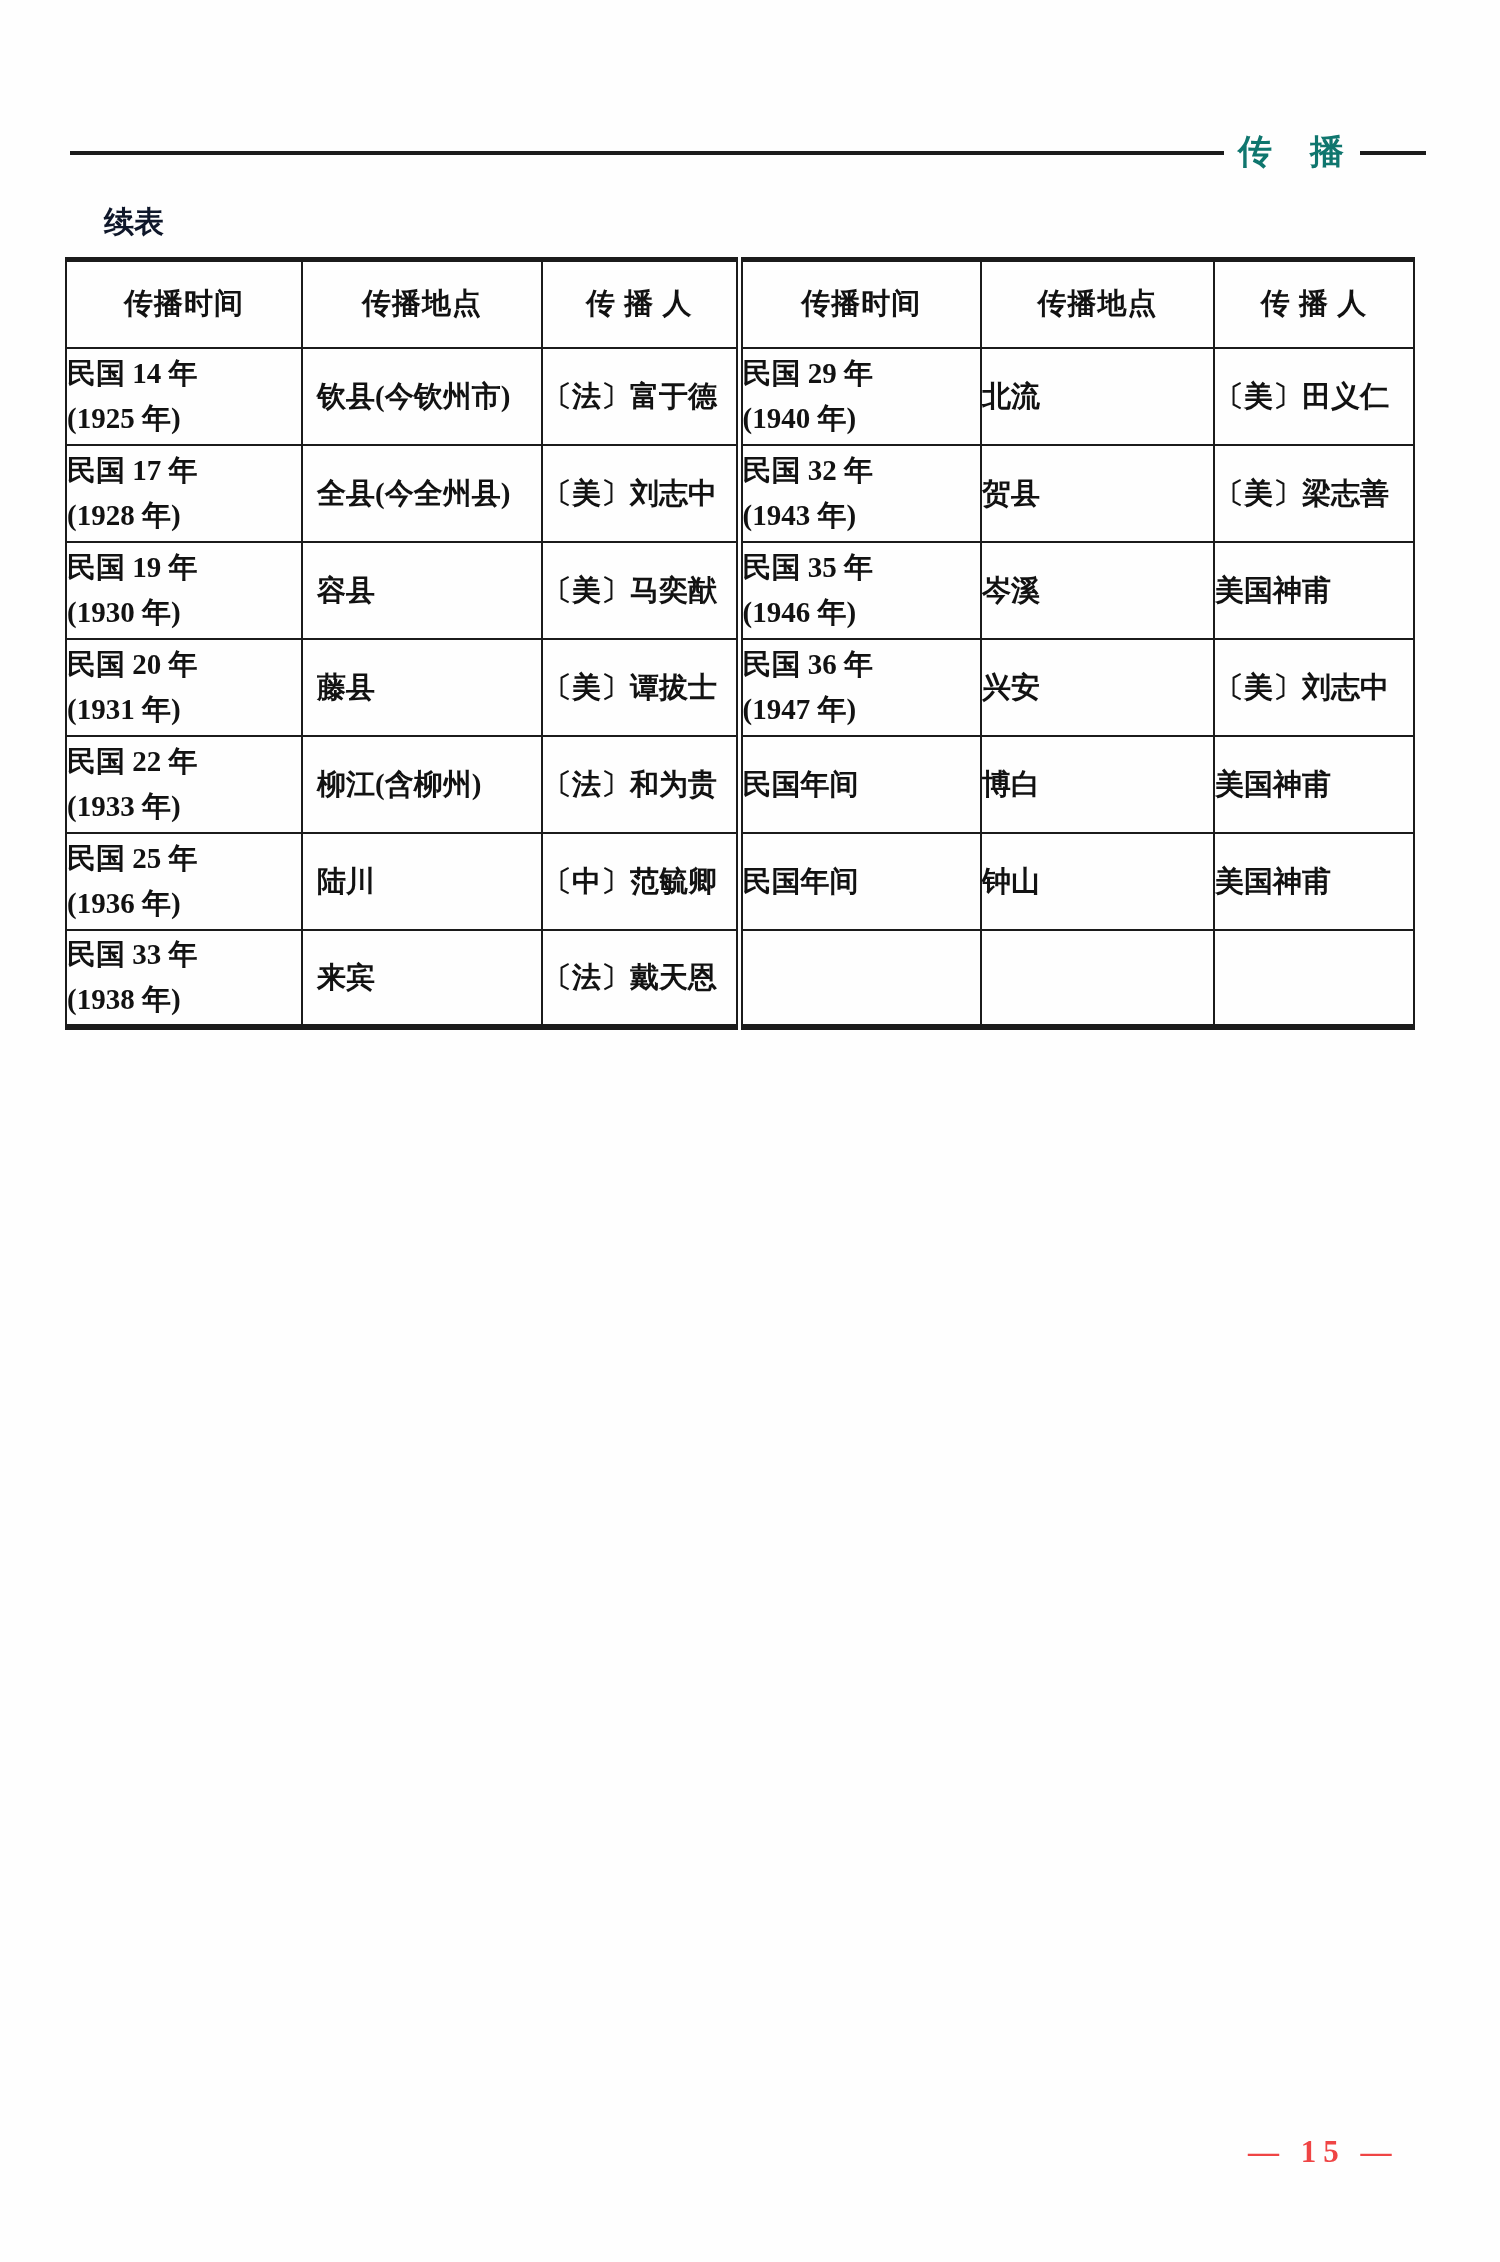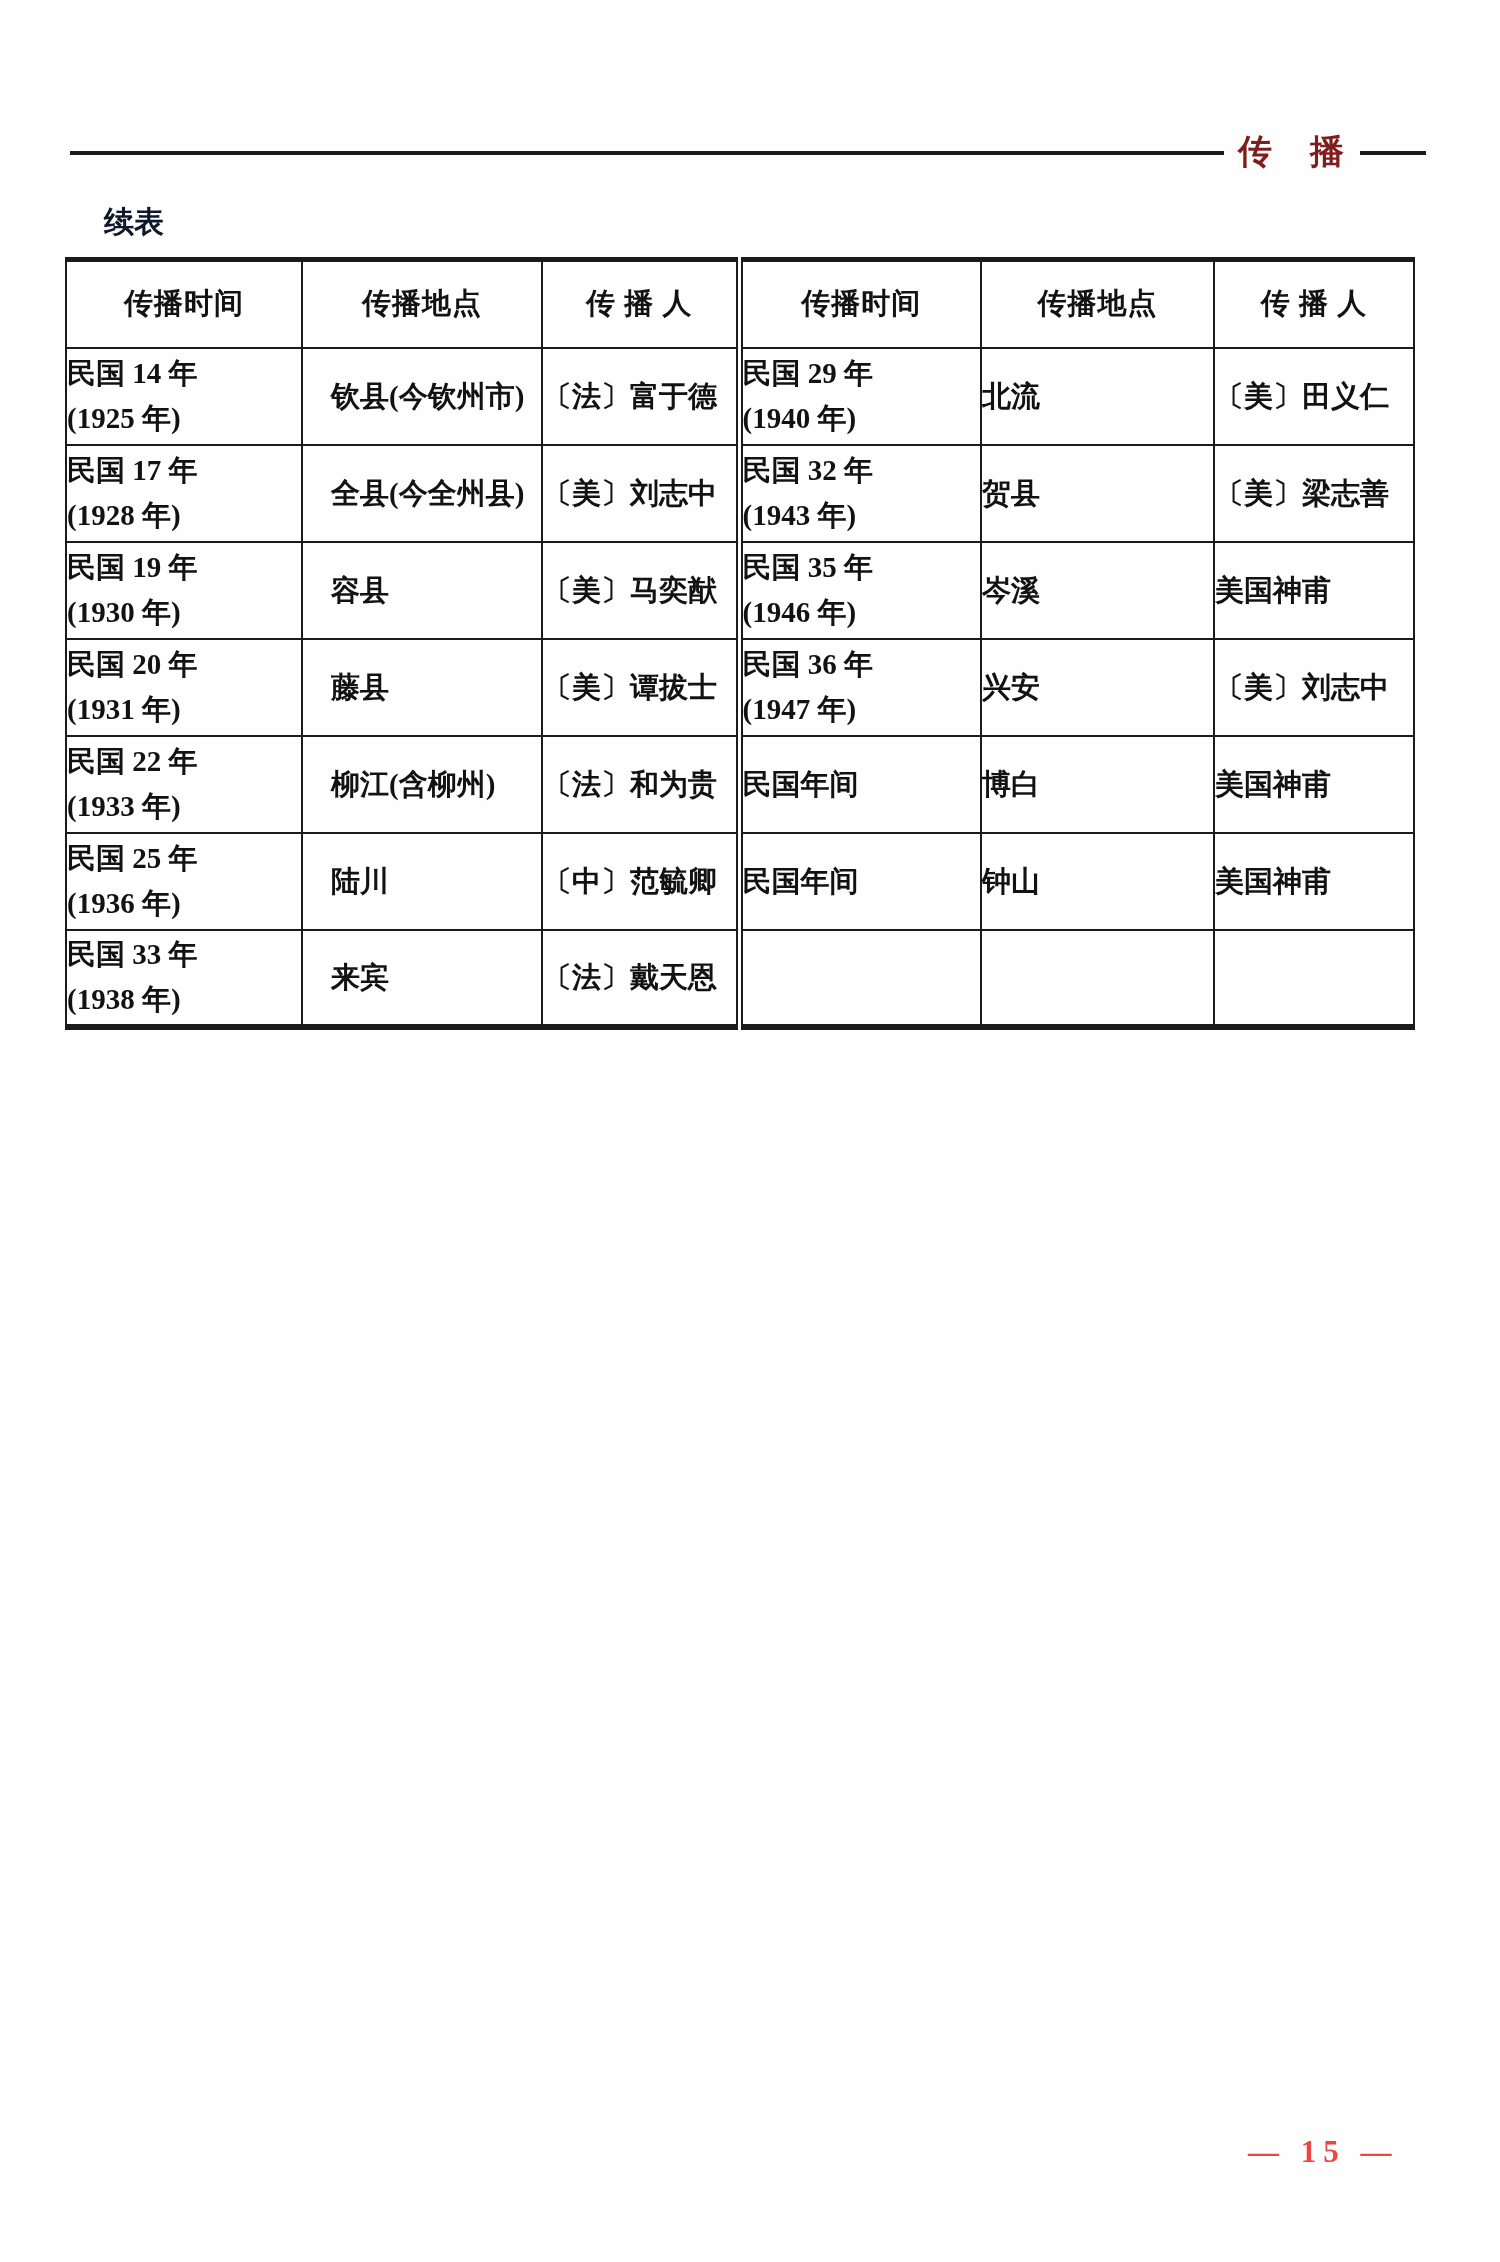--- a/index.html
+++ b/index.html
@@ -29,21 +29,21 @@
   .rule-line {
     height: 4px;
     background: #1b1b1b;
   }
   .rule-line.long { flex: 1 1 auto; }
   .rule-line.short { width: 66px; flex: 0 0 auto; }
   .rule-label {
     font-size: 34px;
     font-weight: 700;
     letter-spacing: 2px;
-    color: #7f1d1d;
+    color: #0f766e;
     white-space: nowrap;
     transform: translateY(-1px);
   }
 
   .continued {
     position: absolute;
     left: 104px;
     top: 202px;
     font-size: 30px;
     font-weight: 600;
@@ -75,21 +75,21 @@
   }
   .doc-table tbody td {
     height: 97px;
     line-height: 45px;
     white-space: pre-line;
   }
   
   .doc-table .dbl { border-left: 7px double #1b1b1b; }
 
   td.c0, td.c3 { text-align: left; }
-  td.c1 { text-align: left; padding-left: 28px; }
+  td.c1 { text-align: left; padding-left: 14px; }
   td.c2, td.c4, td.c5 { text-align: left; }
 
   .page-number {
     position: absolute;
     left: 1248px;
     top: 2134px;
     font-size: 31px;
     font-weight: 600;
     letter-spacing: 7px;
     color: #ef4444;

